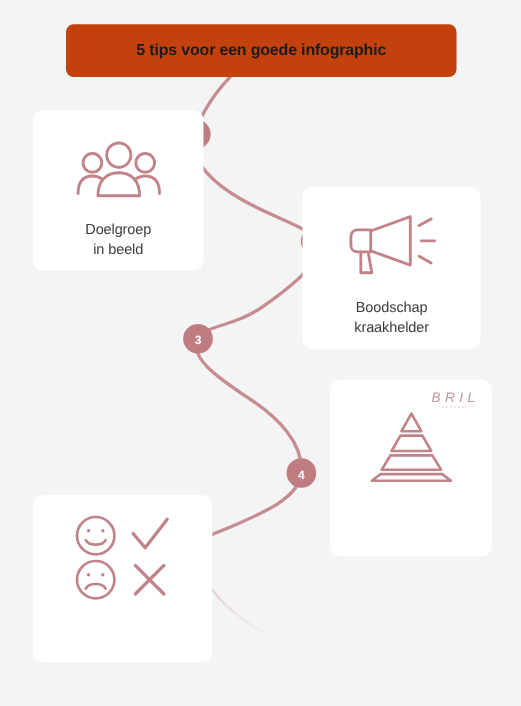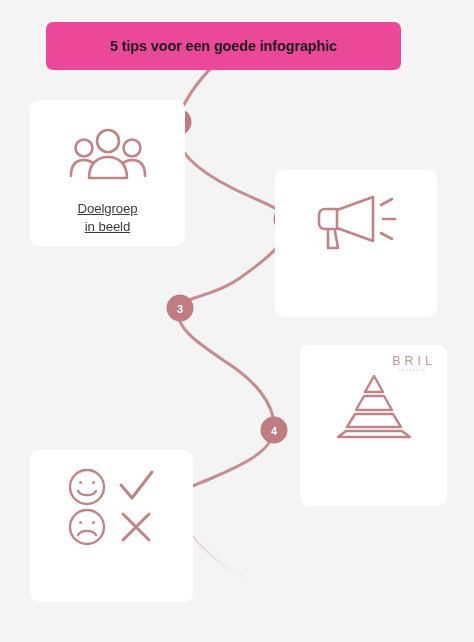--- a/index.html
+++ b/index.html
@@ -17,25 +17,25 @@
   #infographic {
     position: absolute;
     left: 0; top: 0;
     width: 474px;
     height: 642px;
   }
 
   
   .title-card {
     position: absolute;
-    left: 46px;
+    left: 60px;
     top: 22px;
     width: 355px;
     height: 48px;
-    background: #ec4899;
+    background: #c2410c;
     border-radius: 7px;
     display: flex;
     align-items: center;
     justify-content: center;
   }
   .title-text {
     font-size: 14.5px;
     font-weight: bold;
     color: #1c1c1c;
     letter-spacing: -0.15px;
@@ -71,21 +71,21 @@
     font-size: 13.2px;
     line-height: 1.38;
     color: #3b3b3b;
     text-align: center;
     white-space: pre-line;
     letter-spacing: -0.1px;
   }
 
   
   #card-1 { left: 30px;  top: 100px; width: 155px; height: 146px; padding-top: 26px; }
-  #card-1 .card-label { margin-top: 16px; text-decoration: underline; }
+  #card-1 .card-label { margin-top: 16px; }
 
   #card-2 { left: 275px; top: 170px; width: 162px; height: 147px; padding-top: 22px; }
   #card-2 .card-label { margin-top: 17px; }
 
   #card-3 { left: 30px;  top: 276px; width: 162px; height: 127px; padding-top: 26px; }
   #card-3 .card-label { margin-top: 20px; }
 
   #card-4 { left: 300px; top: 345px; width: 147px; height: 161px; padding-top: 10px; }
   #card-4 .card-label { margin-top: 13px; }
 
@@ -98,20 +98,21 @@
     margin-right: 11px;
     text-align: center;
     line-height: 1;
   }
   .watermark .wm-main {
     font-size: 12.5px;
     letter-spacing: 4px;
     color: #c3969a;
     font-weight: 500;
     display: block;
+    font-style: italic;
   }
   .watermark .wm-sub {
     font-size: 3.6px;
     letter-spacing: 1.6px;
     color: #dcc4c6;
     display: block;
     margin-top: 1.5px;
     margin-left: -2px;
   }
 
@@ -202,20 +203,22 @@
         <g fill="none" stroke="#c08387" stroke-width="2.6" stroke-linecap="round" stroke-linejoin="round">
           <path d="M 58 5 L 58 49 L 22 36 L 22 18 Z"></path>
           <path d="M 22 17 L 10 17 C 6.5 17, 4 19.5, 4 23 L 4 31 C 4 34.5, 6.5 37, 10 37 L 22 37"></path>
           <path d="M 13 37 L 13 56 L 23 56 L 20 39"></path>
           <path d="M 66 13 L 77 7"></path>
           <path d="M 68 27 L 80 27"></path>
           <path d="M 66 41 L 77 47"></path>
         </g>
       </svg>
     </div>
+    <div class="card-label">Boodschap
+kraakhelder</div>
   </div>
 
 
   <div class="card" id="card-4">
     <div class="watermark">
       <span class="wm-main">BRIL</span>
       <span class="wm-sub">lookbook</span>
     </div>
     <div class="icon-wrap">
       <svg width="86" height="66" viewBox="0 0 86 66">

